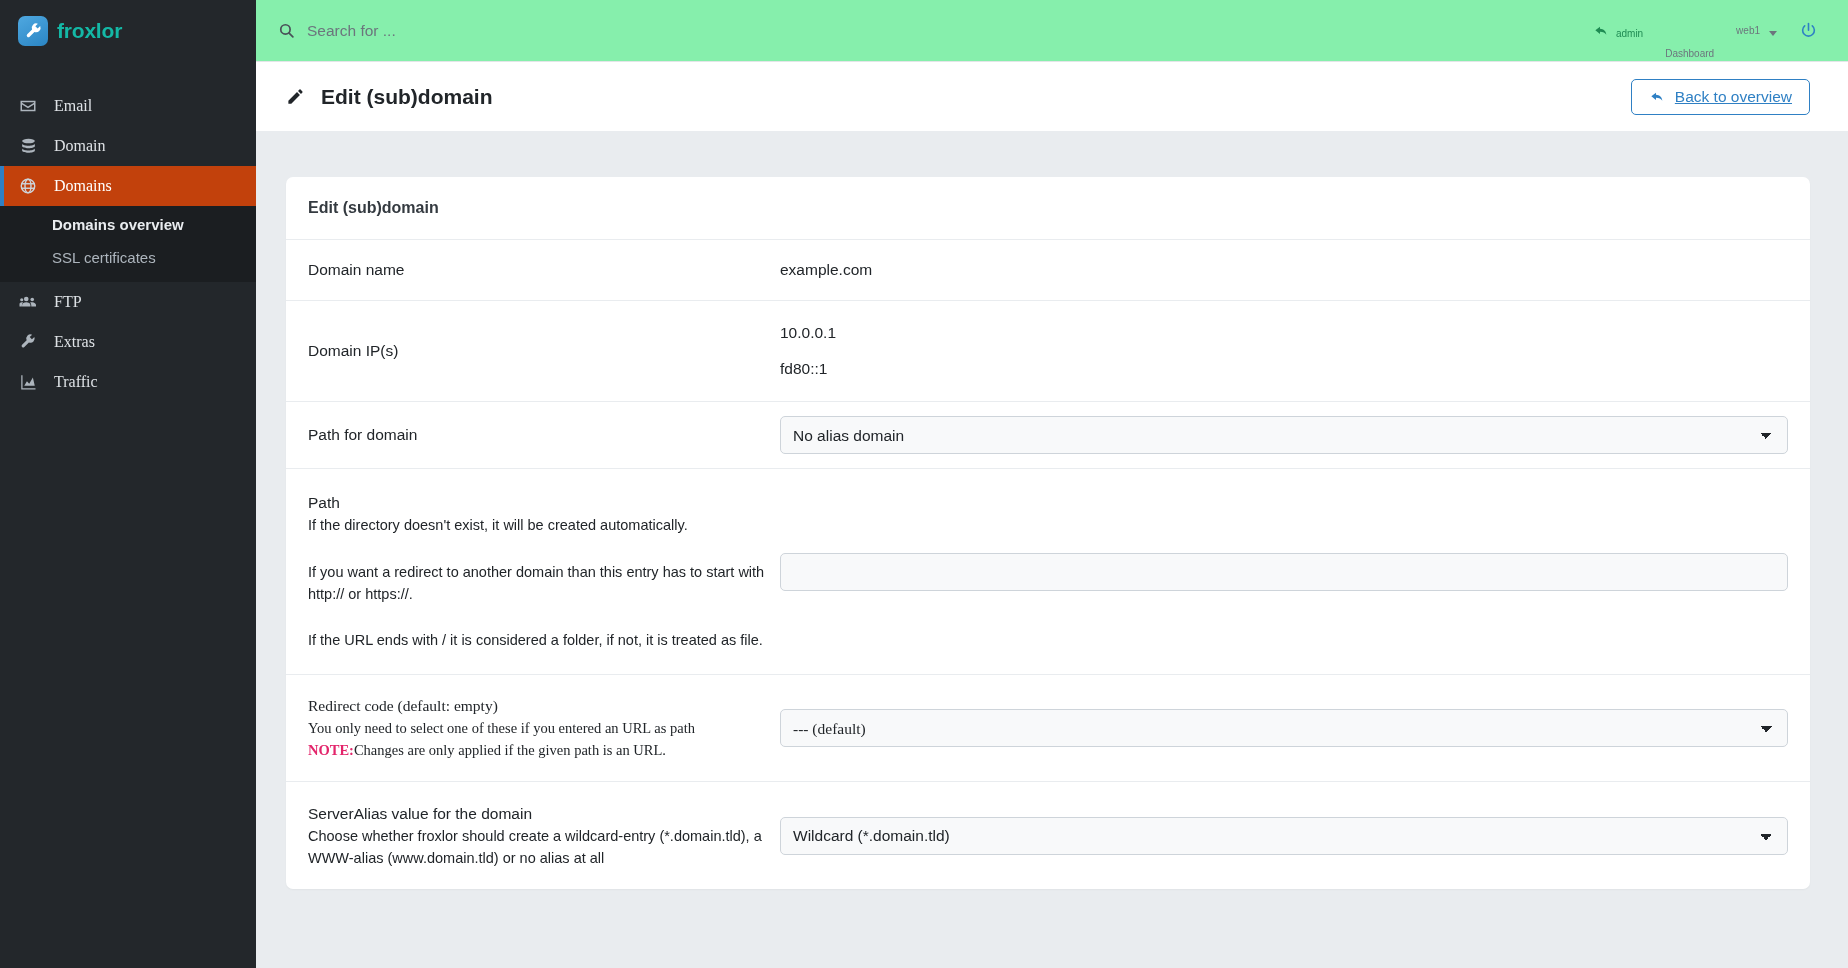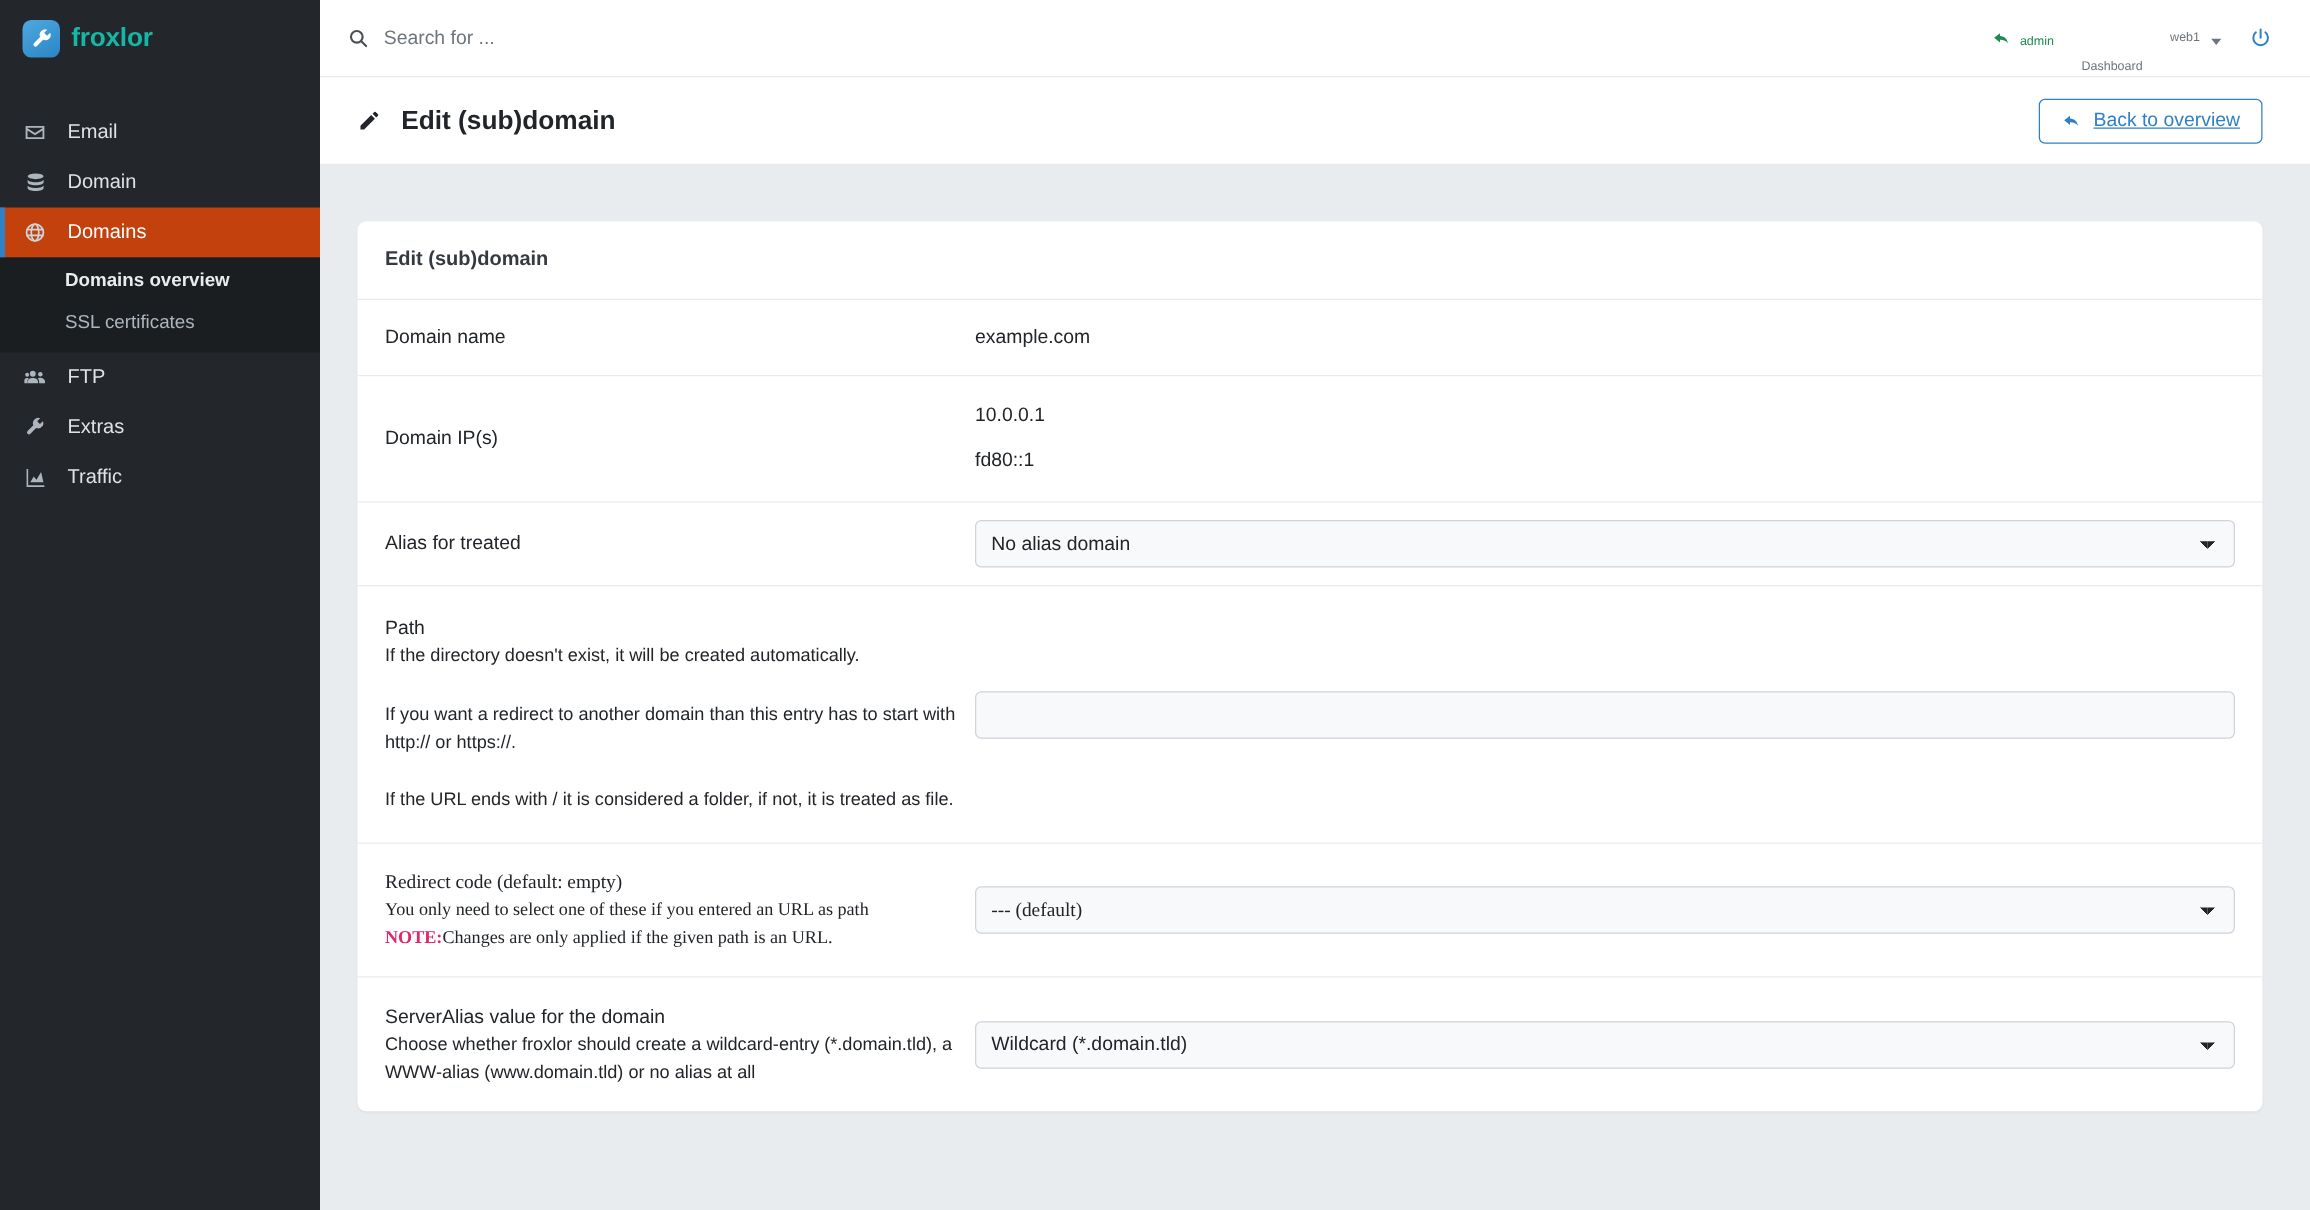--- a/index.html
+++ b/index.html
@@ -64,20 +64,21 @@
     align-items: center;
     gap: 16px;
     height: 40px;
     padding: 0 18px;
     color: #dee2e6;
     font-size: 16px;
     cursor: pointer;
     border-left: 4px solid transparent;
     padding-left: 14px;
     text-decoration: none;
+    font-family: Liberation Serif, serif;
   }
   .nav-item .nav-ico {
     width: 20px; height: 20px;
     display: flex; align-items: center; justify-content: center;
     color: #adb5bd;
     flex: 0 0 20px;
   }
   .nav-item.active {
     background: #c2410c;
     border-left-color: #2f80c4;
@@ -104,21 +105,21 @@
     flex: 1 1 auto;
     height: 968px;
     display: flex;
     flex-direction: column;
     background: #e9ecef;
     overflow: hidden;
   }
 
   .topbar {
     height: 62px;
-    background: #ffffff;
+    background: #86efac;
     border-bottom: 1px solid #e3e6e8;
     display: flex;
     align-items: center;
     padding: 0 30px 0 22px;
     flex: 0 0 62px;
   }
   .search-wrap {
     display: flex;
     align-items: center;
     gap: 12px;
@@ -449,21 +450,21 @@
 
         <div class="row" style="min-height:96px;">
           <div class="row-label">Domain IP(s)</div>
           <div class="row-field">
             <div class="value-line">10.0.0.1</div>
             <div class="value-line">fd80::1</div>
           </div>
         </div>
 
         <div class="row" style="min-height:66px;">
-          <div class="row-label">Alias for treated</div>
+          <div class="row-label">Path for domain</div>
           <div class="row-field">
             <select class="froxlor-select">
               <option>No alias domain</option>
             </select>
           </div>
         </div>
 
         <div class="row row-path" style="min-height:190px;">
           <div class="row-label">
             <span class="label-title">Path</span>

